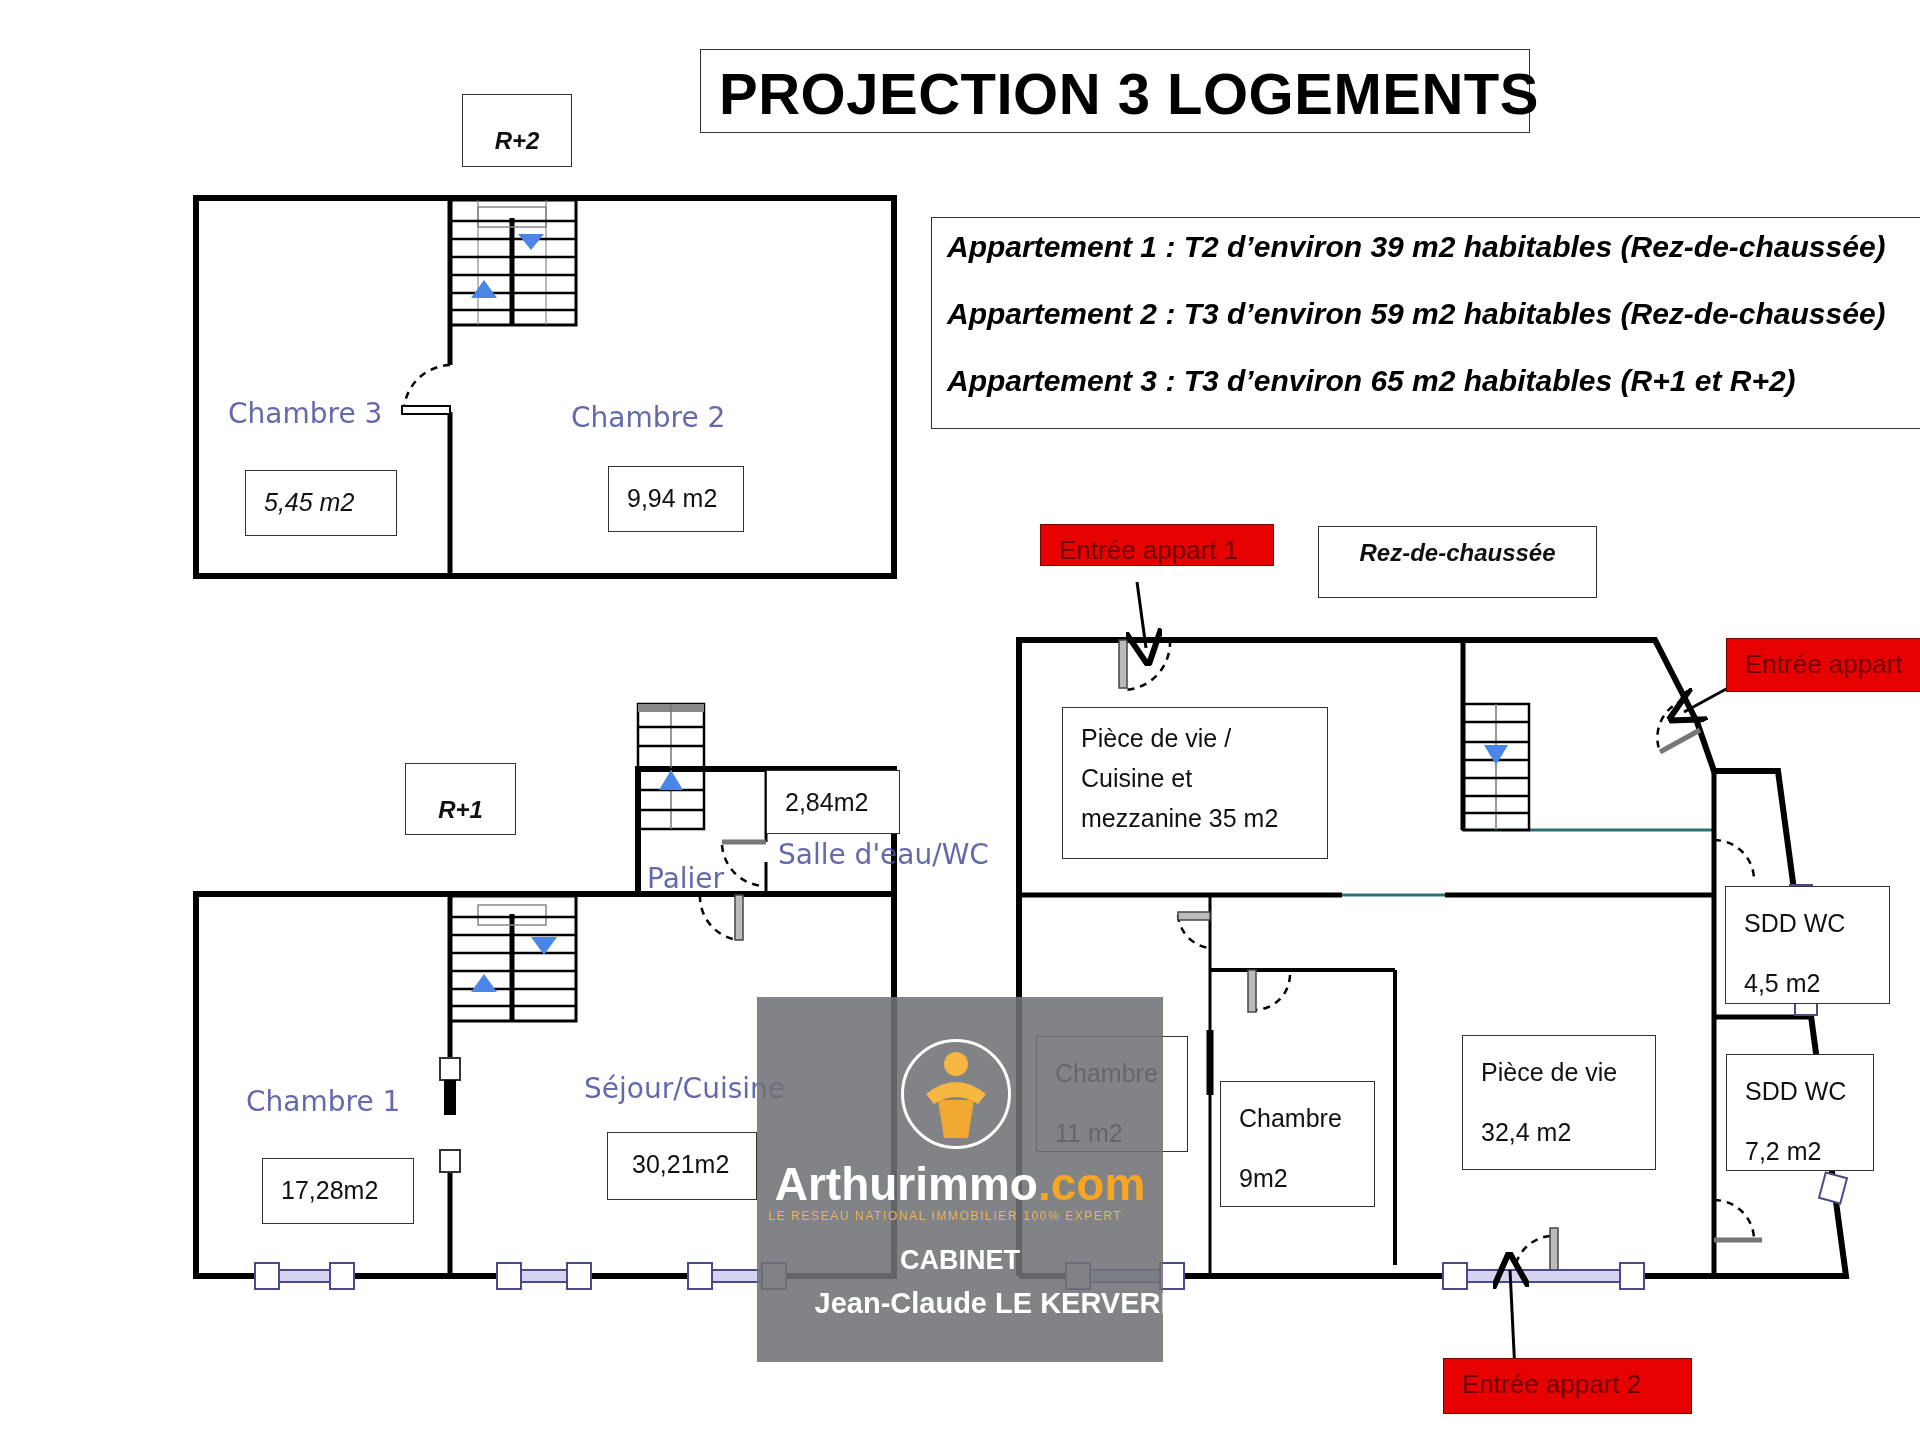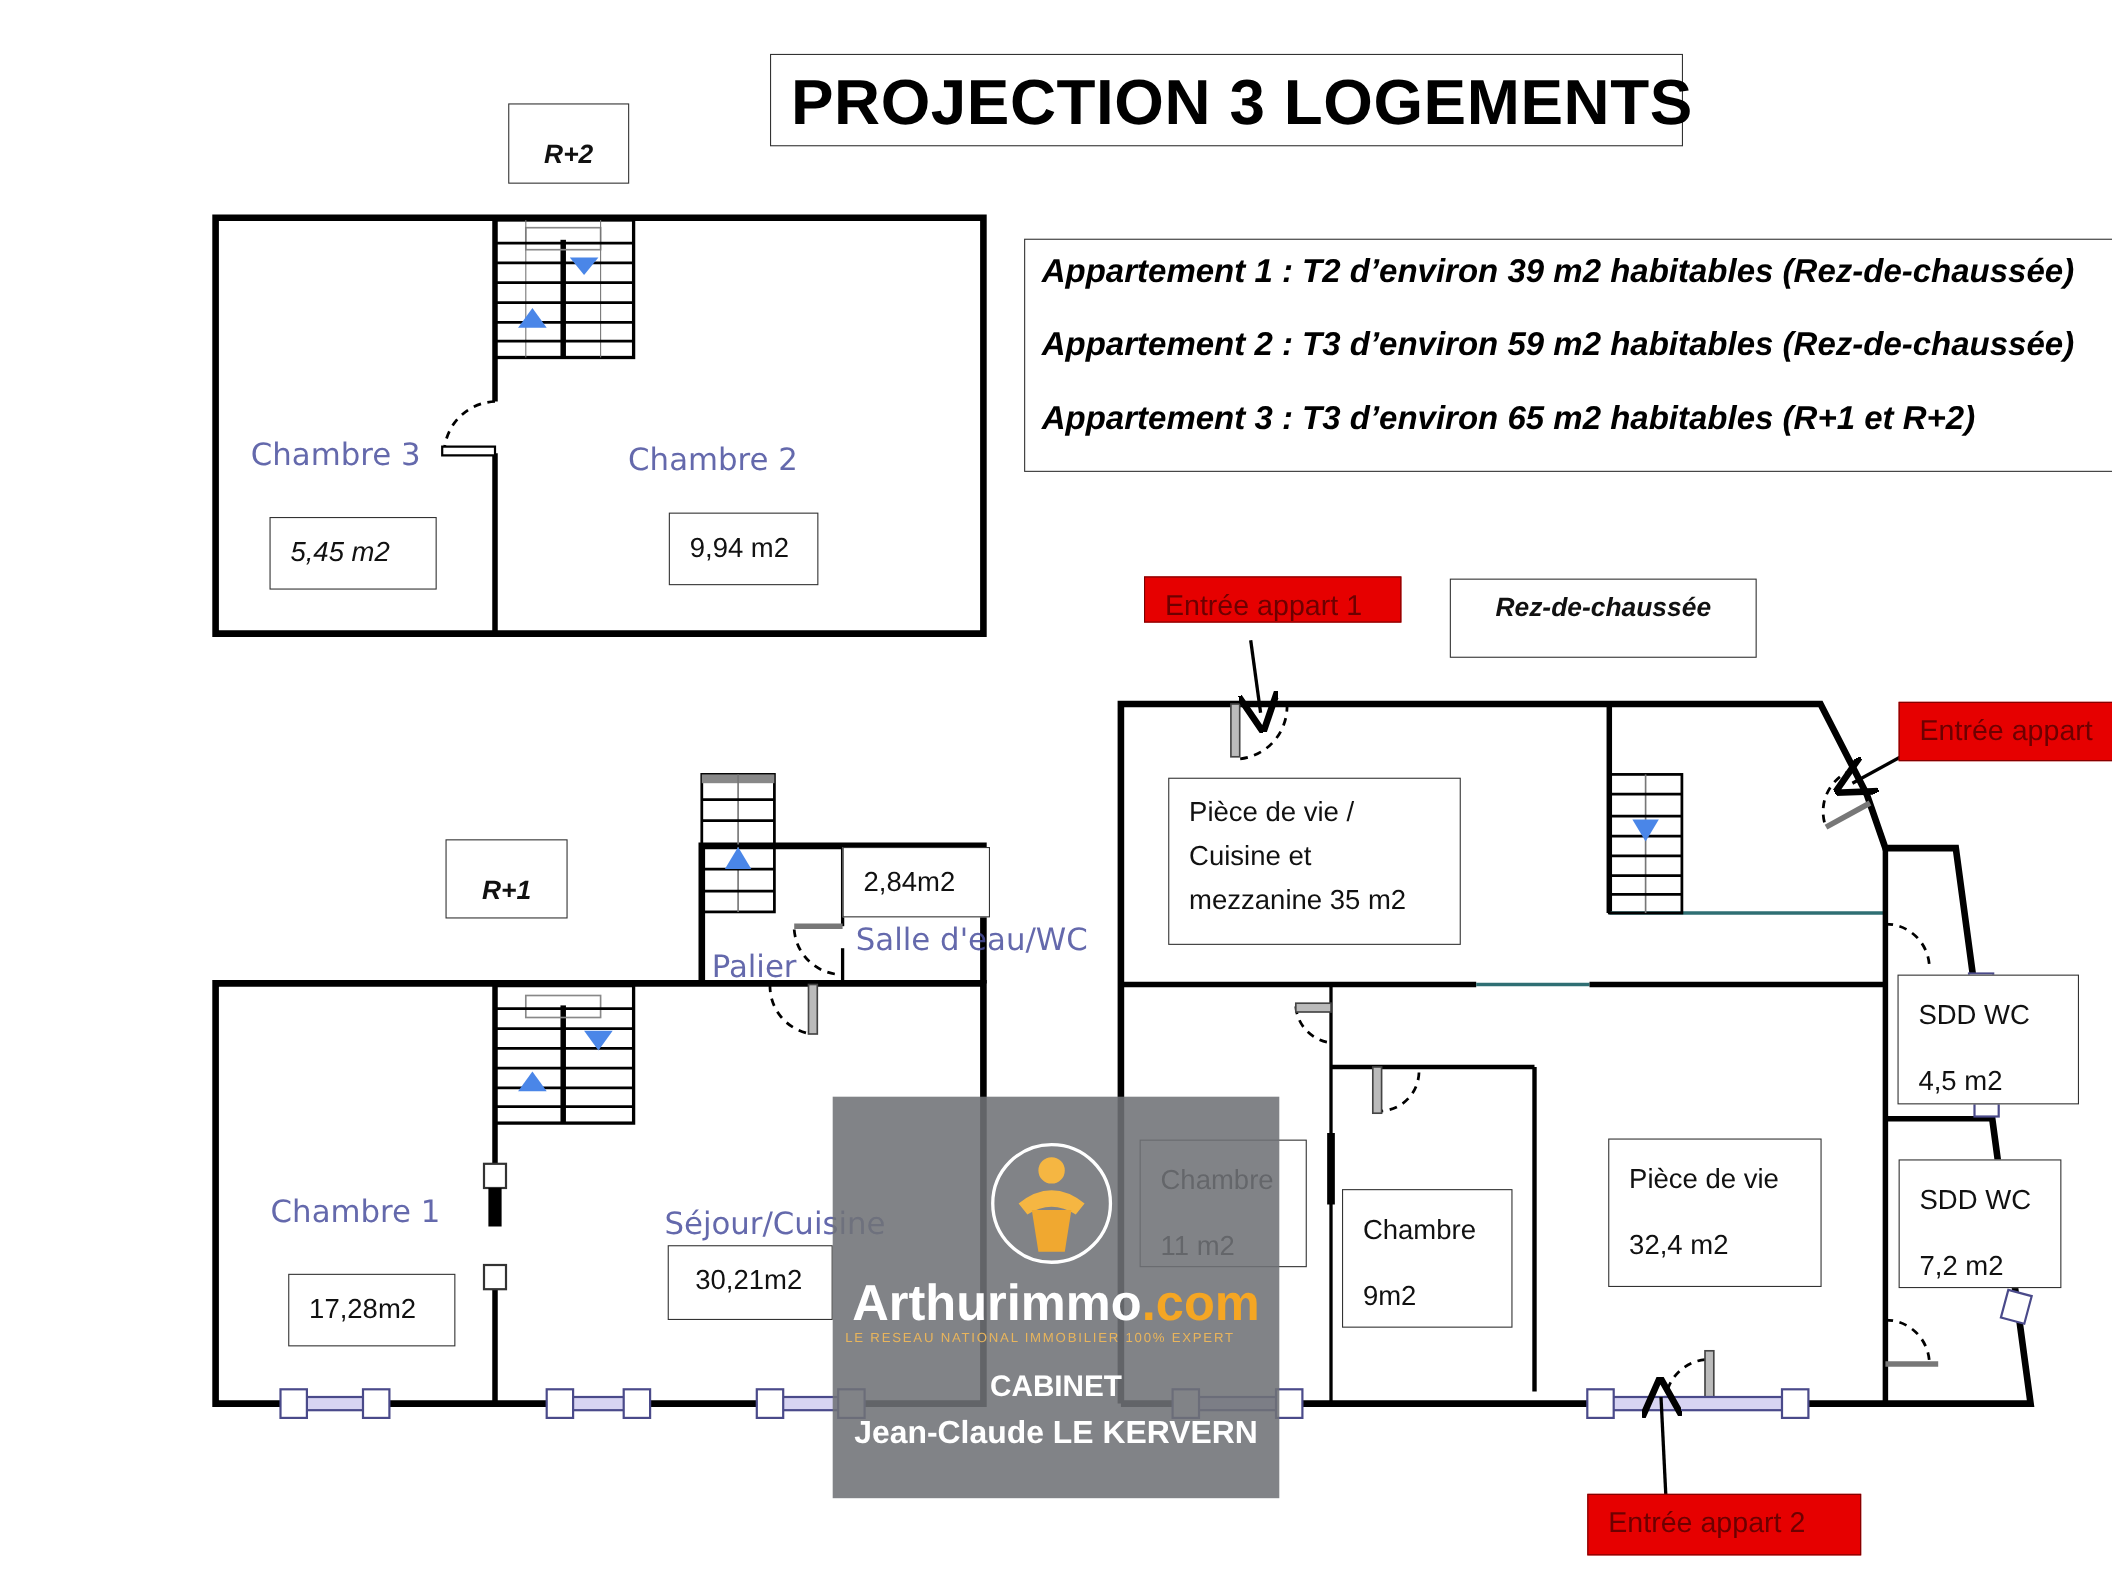--- a/index.html
+++ b/index.html
@@ -17,21 +17,21 @@
   .area-box { font-size:25px; color:#111; padding:12px 18px; line-height:1.55; }
   .room-lbl { position:absolute; color:#4a4f9e; font-size:28px; font-family:"DejaVu Sans", sans-serif; white-space:nowrap; opacity:0.85; }
   .red-tag { position:absolute; background:#e60000; border:1px solid #7a0000; color:#6d0000; font-size:26px; padding:10px 18px; box-sizing:border-box; white-space:nowrap; }
   svg.plan { position:absolute; left:0; top:0; }
   .wm { position:absolute; left:757px; top:997px; width:406px; height:365px; background:rgba(112,114,118,0.88); }
   .wm-logo { position:absolute; left:144px; top:42px; width:110px; height:110px; border:3px solid #fff; border-radius:50%; box-sizing:border-box; }
   .wm-brand { position:absolute; left:0; width:406px; top:160px; text-align:center; font-weight:bold; font-size:46px; color:#fff; }
   .wm-brand .dot { color:#f5a623; }
   .wm-tag { position:absolute; left:0; width:377px; top:212px; text-align:center; font-size:12px; color:#e9b55c; letter-spacing:1.6px; }
   .wm-cab { position:absolute; left:0; width:406px; top:248px; text-align:center; font-weight:bold; font-size:27px; color:#fff; }
-  .wm-name { position:absolute; left:0; width:406px; top:290px; text-align:center; font-weight:bold; font-size:29px; color:#fff; }
+  .wm-name { position:absolute; left:0; width:406px; top:290px; text-align:center; font-weight:bold; font-size:29px; color:#fff;padding-left:38px; }
 </style>
 </head>
 <body>
 
 <div class="abs title-box">
   <span class="title-text">PROJECTION 3 LOGEMENTS</span>
 </div>
 
 <div class="abs info-box">
   <div class="info-line" style="top:12px">Appartement 1 : T2 d’environ 39 m2 habitables (Rez-de-chaussée)</div>
@@ -201,21 +201,21 @@
 </svg>
 
 <div class="box floor-tag" style="left:462px;top:94px;width:110px;height:73px;">R+2</div>
 <div class="room-lbl" style="left:228px;top:397px;">Chambre 3</div>
 <div class="room-lbl" style="left:571px;top:401px;">Chambre 2</div>
 <div class="box area-box" style="left:245px;top:470px;width:152px;height:66px;font-style:italic;">5,45 m2</div>
 <div class="box area-box" style="left:608px;top:466px;width:136px;height:66px;">9,94 m2</div>
 
 <div class="box floor-tag" style="left:405px;top:763px;width:111px;height:72px;">R+1</div>
 <div class="room-lbl" style="left:246px;top:1085px;text-align:right;">Chambre 1</div>
-<div class="room-lbl" style="left:604px;top:1072px;margin-top:24px;">Séjour/Cuisine</div>
+<div class="room-lbl" style="left:584px;top:1072px;">Séjour/Cuisine</div>
 <div class="room-lbl" style="left:778px;top:838px;">Salle d'eau/WC</div>
 <div class="room-lbl" style="left:647px;top:862px;">Palier</div>
 <div class="box area-box" style="left:262px;top:1158px;width:152px;height:66px;">17,28m2</div>
 <div class="box area-box" style="left:607px;top:1132px;width:150px;height:68px;padding-left:24px;">30,21m2</div>
 <div class="box area-box" style="left:766px;top:770px;width:134px;height:64px;">2,84m2</div>
 
 <div class="box floor-tag" style="left:1318px;top:526px;width:279px;height:72px;padding-top:12px;">Rez-de-chaussée</div>
 <div class="box area-box" style="left:1062px;top:707px;width:266px;height:152px;padding-top:10px;line-height:1.6;">
   <div>Pièce de vie /</div>
   <div>Cuisine et</div>

